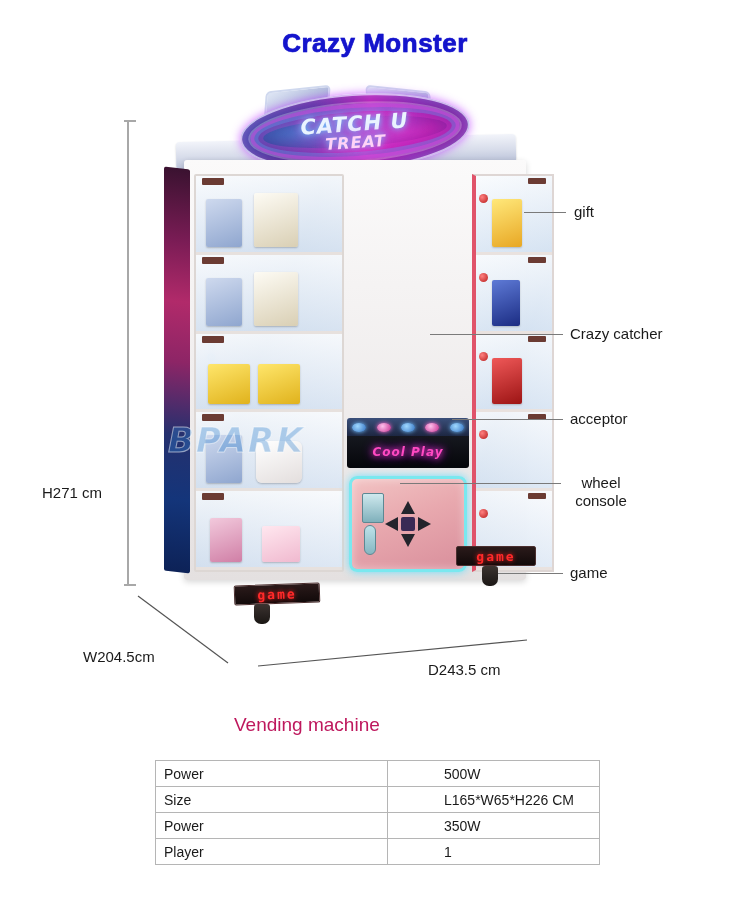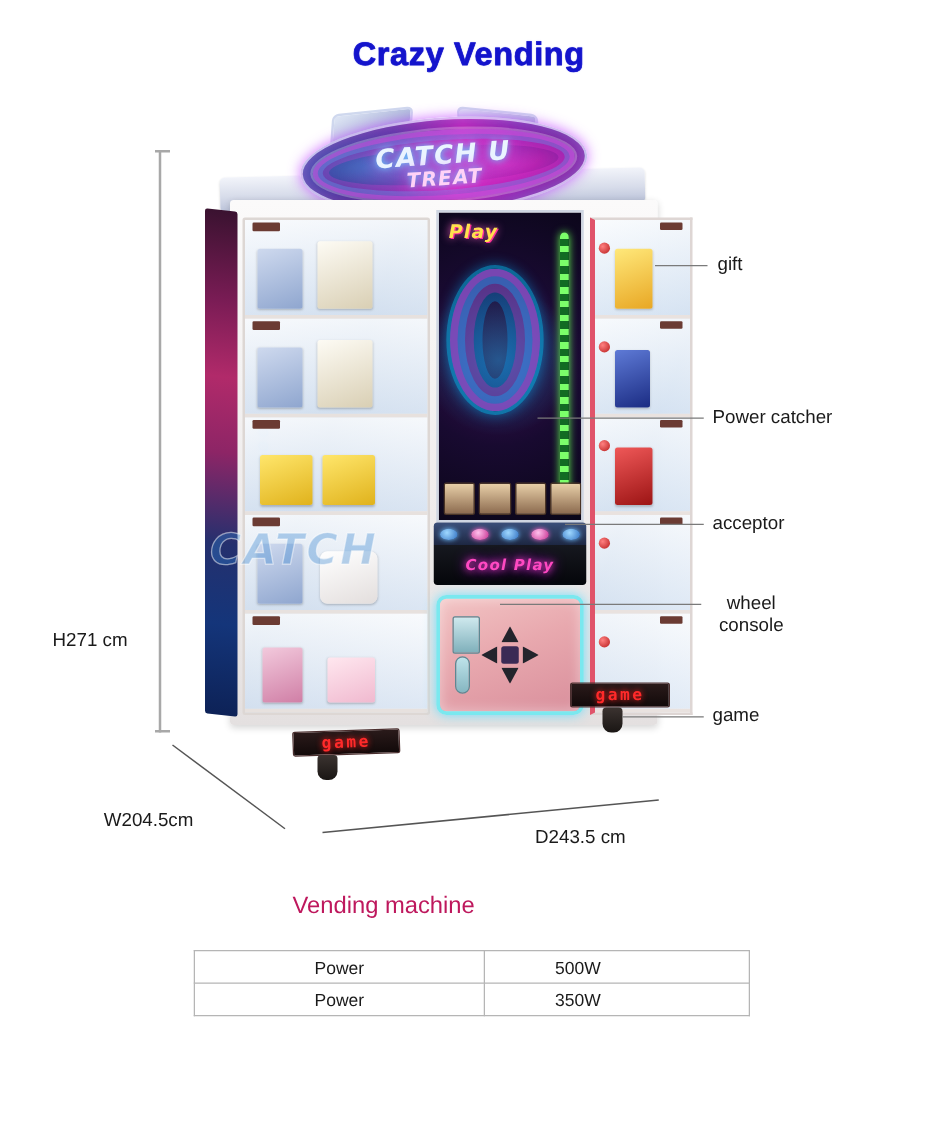--- a/index.html
+++ b/index.html
@@ -380,27 +380,27 @@
     width: 445px;
     border-collapse: collapse;
     font-size: 14px;
     color: #1a1a1a;
   }
   #spec-table td {
     border: 1px solid #b5b5b5;
     height: 26px;
     padding: 0 8px;
   }
-  #spec-table td.k { width: 232px; text-align: center; }
+  #spec-table td.k { width: 232px; text-align: left; }
   #spec-table td.v { padding-left: 56px; text-align: left; }
 </style>
 </head>
 <body>
 
-<div id="title">Crazy Vending</div>
+<div id="title">Crazy Monster</div>
 
 <div id="photo">
 
   <div class="marquee-wrap">
     <div class="marquee-wing left"></div>
     <div class="marquee-wing right"></div>
     <div class="marquee-bar"></div>
     <div class="marquee-oval">
       <div class="marquee-rings"></div>
       <div class="marquee-text">
@@ -434,31 +434,20 @@
         <div class="prize a"></div>
         <div class="prize d"></div>
       </div>
       <div class="shelf-l">
         <div class="prize e"></div>
         <div class="prize f"></div>
       </div>
     </div>
 
     <div class="centre">
-      <div class="playfield">
-        <div class="spiral"></div>
-        <div class="led-strip"></div>
-        <div class="play-logo">Play</div>
-        <div class="slots">
-          <div class="slot"></div>
-          <div class="slot"></div>
-          <div class="slot"></div>
-          <div class="slot"></div>
-        </div>
-      </div>
 
       <div class="console">
         <div class="console-top">
           <span class="btn-dot"></span>
           <span class="btn-dot pink"></span>
           <span class="btn-dot"></span>
           <span class="btn-dot pink"></span>
           <span class="btn-dot"></span>
         </div>
         <div class="console-face">
@@ -496,58 +485,66 @@
 
   <div class="led-box led-left">
     <span>game</span>
   </div>
   <div class="led-box led-right">
     <span>game</span>
   </div>
   <div class="wheel w1"></div>
   <div class="wheel w2"></div>
 
-  <div class="watermark">CATCH</div>
+  <div class="watermark">BPARK</div>
 </div>
 
 <div class="leader" style="left:524px; top:212px; width:42px;"></div>
 <div class="callout" style="left:574px; top:203px;">gift</div>
 
 <div class="leader" style="left:430px; top:334px; width:133px;"></div>
-<div class="callout" style="left:570px; top:325px;">Power catcher</div>
+<div class="callout" style="left:570px; top:325px;">Crazy catcher</div>
 
 <div class="leader" style="left:452px; top:419px; width:111px;"></div>
 <div class="callout" style="left:570px; top:410px;">acceptor</div>
 
 <div class="leader" style="left:400px; top:483px; width:161px;"></div>
 <div class="callout two-line" style="left:556px; top:474px; width:90px;">
   <div>wheel</div>
   <div>console</div>
 </div>
 
 <div class="leader" style="left:498px; top:573px; width:65px;"></div>
 <div class="callout" style="left:570px; top:564px;">game</div>
 
 <div class="dim-v"></div>
-<div class="dim-label" style="left:42px; top:504px;">H271 cm</div>
+<div class="dim-label" style="left:42px; top:484px;">H271 cm</div>
 
 <svg width="750" height="906" style="position:absolute;left:0;top:0;pointer-events:none;">
   <line x1="138" y1="596" x2="228" y2="663" stroke="#555" stroke-width="1.2"></line>
   <line x1="258" y1="666" x2="527" y2="640" stroke="#555" stroke-width="1.2"></line>
 </svg>
 
 <div class="dim-label" style="left:83px; top:648px;">W204.5cm</div>
 <div class="dim-label" style="left:428px; top:661px;">D243.5 cm</div>
 
 <div id="vm-heading">Vending machine</div>
 
 <table id="spec-table">
   <tbody>
     <tr>
       <td class="k">Power</td>
       <td class="v">500W</td>
     </tr>
     <tr>
+      <td class="k">Size</td>
+      <td class="v">L165*W65*H226 CM</td>
+    </tr>
+    <tr>
       <td class="k">Power</td>
       <td class="v">350W</td>
     </tr>
+    <tr>
+      <td class="k">Player</td>
+      <td class="v">1</td>
+    </tr>
   </tbody>
 </table>
 
 </body></html>

